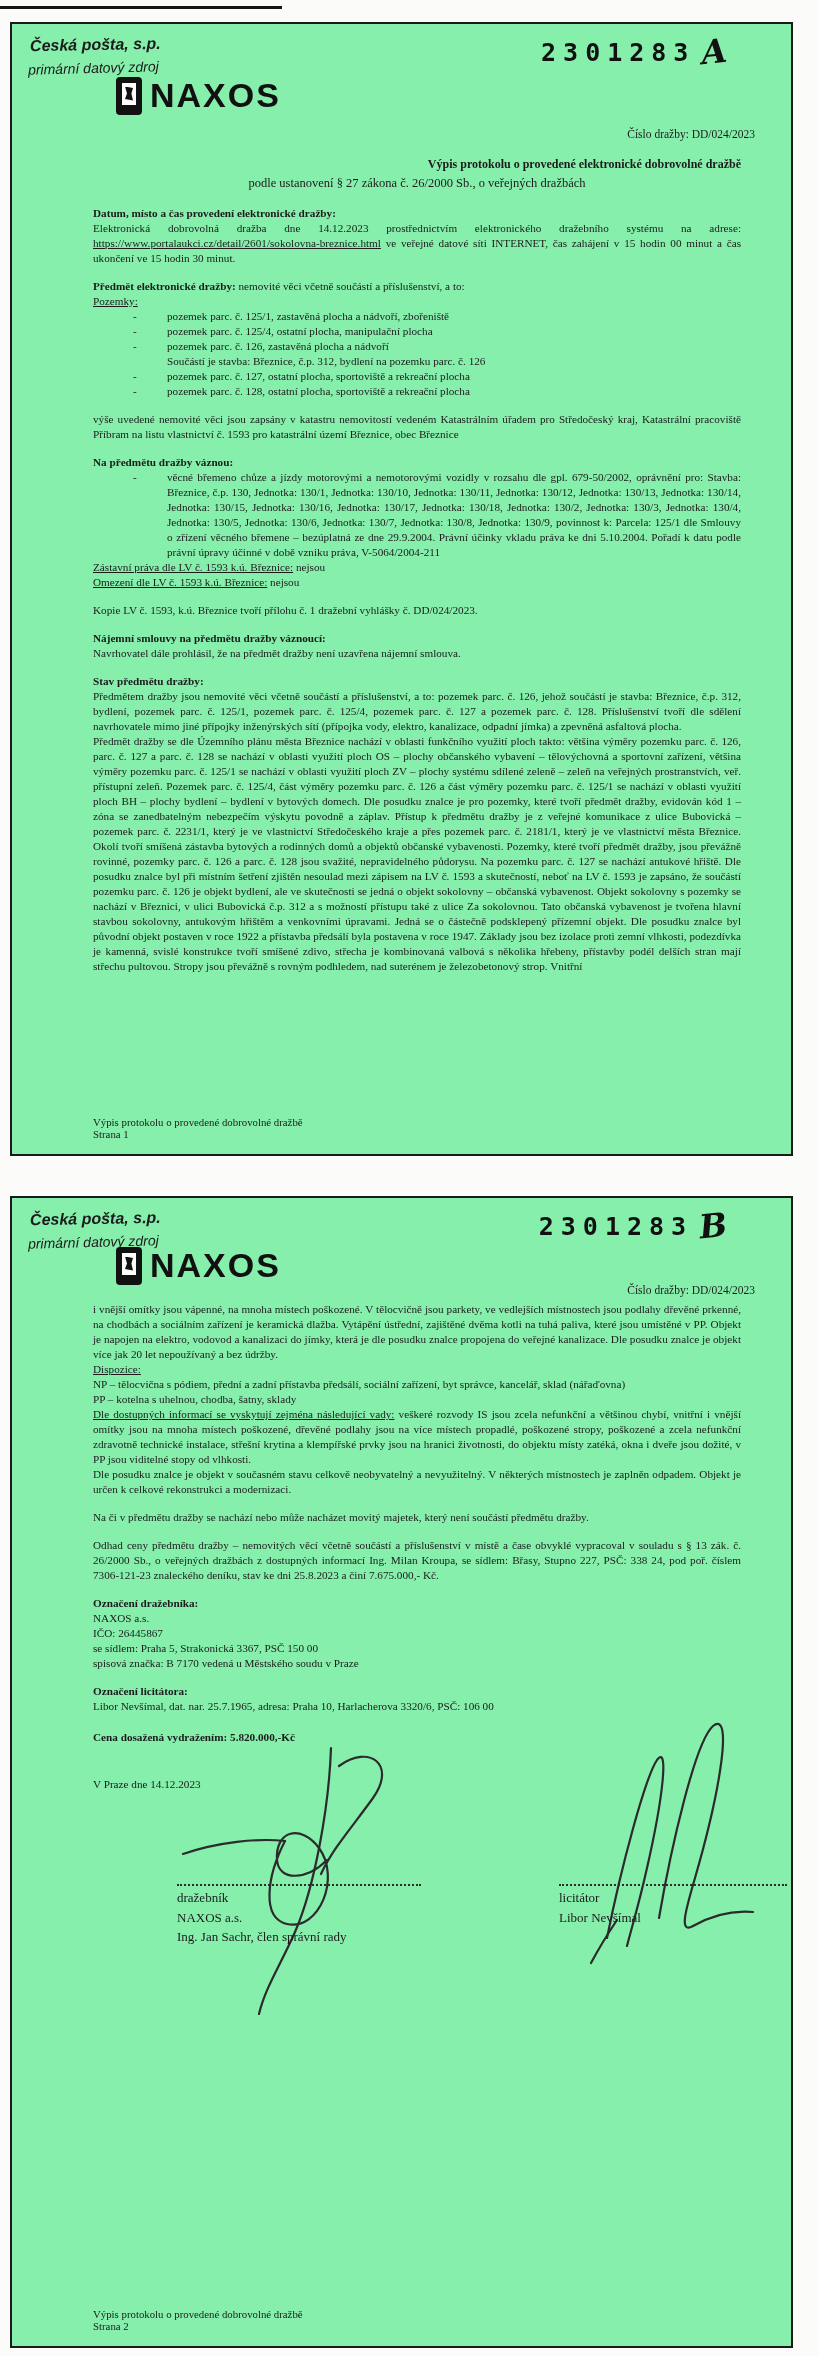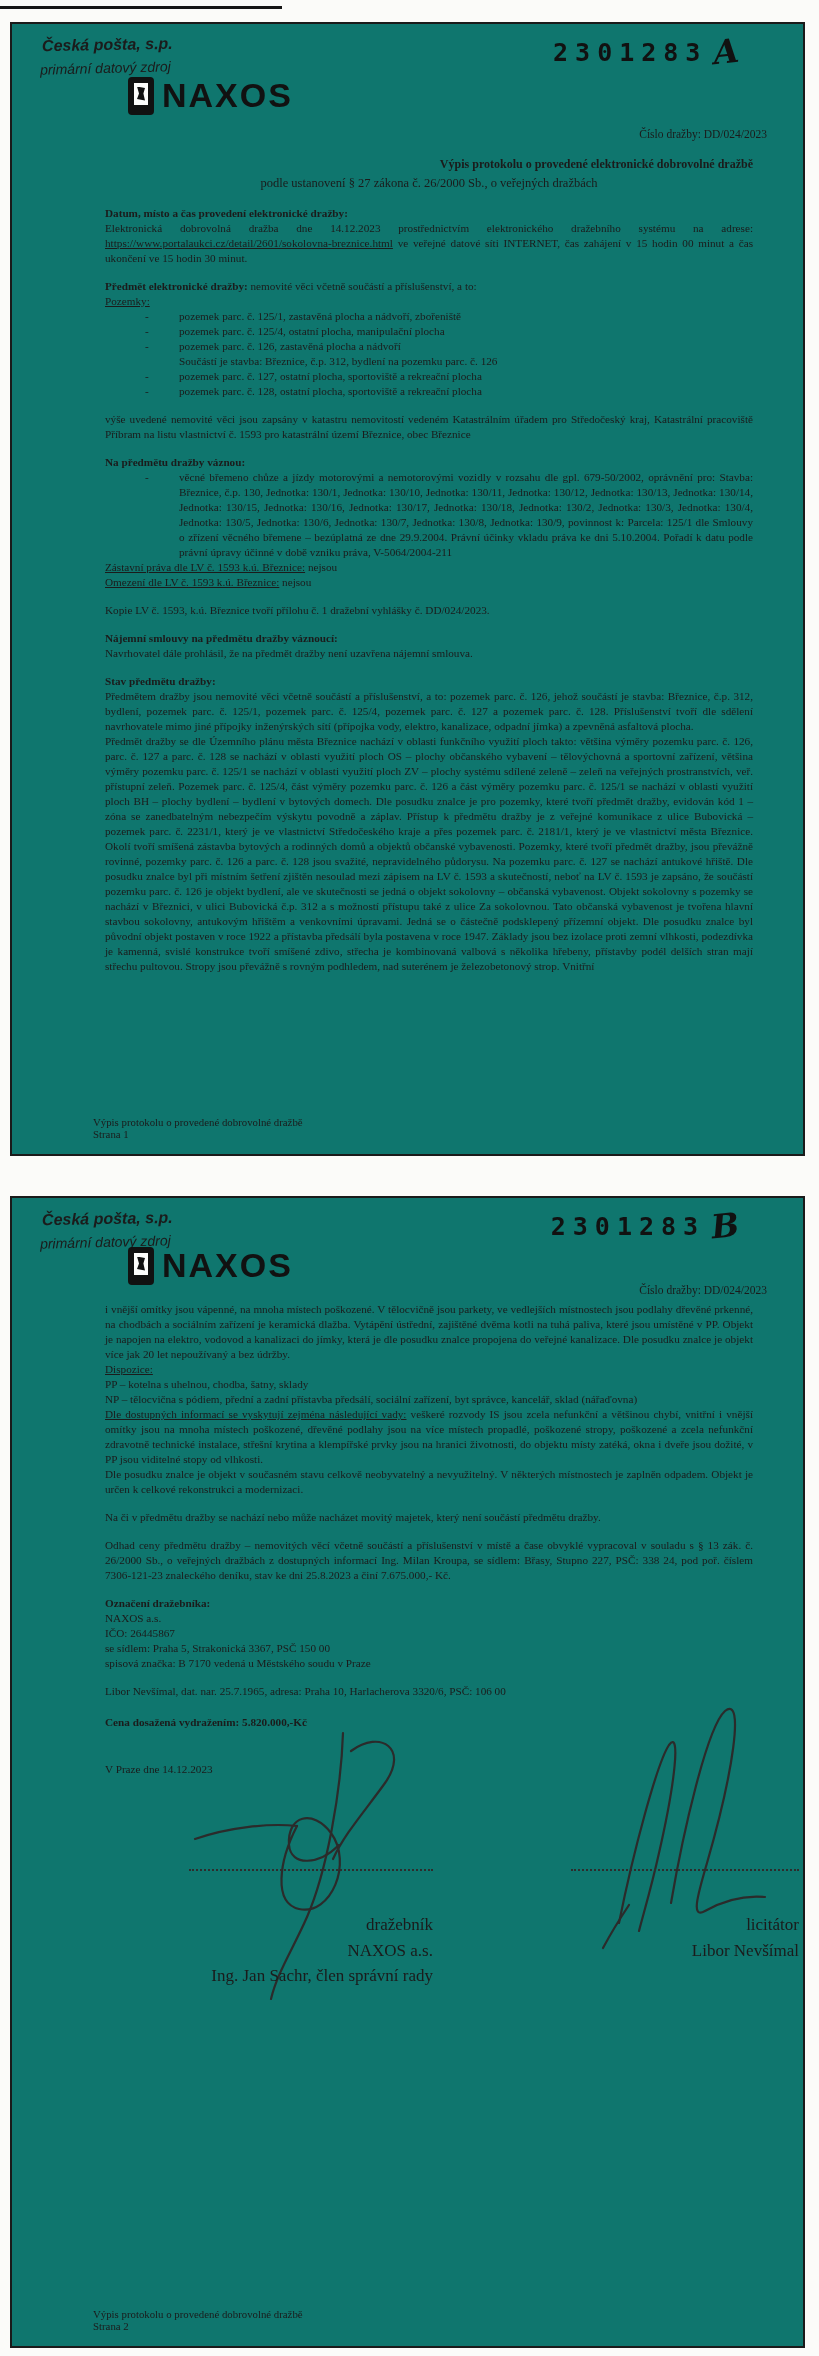--- a/index.html
+++ b/index.html
@@ -1,19 +1,19 @@
 <!DOCTYPE html>
 <html><head>
 <meta charset="utf-8">
 <style>
   html,body{margin:0;padding:0;background:#f4f4f1;}
   .canvas{position:relative;width:819px;height:2356px;background:#fbfbf9;overflow:hidden;
           font-family:"Liberation Serif",serif;color:#1b1b1b;}
   .scan-line{position:absolute;left:0;top:6px;width:282px;height:3px;background:#151515;}
-  .page{position:absolute;left:10px;width:779px;border:2px solid #1a1a1a;background:#0f766e;overflow:hidden;padding-left:12px;}
+  .page{position:absolute;left:10px;width:779px;border:2px solid #1a1a1a;background:#86efac;overflow:hidden;}
   .page1{top:22px;height:1130px;}
   .page2{top:1196px;height:1148px;}
   
   .hdr{position:relative;height:146px;}
   .org{position:absolute;left:18px;top:12px;font-family:"Liberation Sans",sans-serif;
        font-weight:700;font-style:italic;font-size:16px;transform:rotate(-1deg);}
   .orgsub{position:absolute;left:16px;top:36px;font-family:"Liberation Sans",sans-serif;
        font-style:italic;font-size:14px;transform:rotate(-1.5deg);}
   .stamp{position:absolute;right:64px;top:6px;white-space:nowrap;}
   .stamp-digits{font-family:"DejaVu Sans Mono",monospace;font-weight:700;font-size:25px;
@@ -41,21 +41,21 @@
   .li::before{content:"-";position:absolute;left:40px;}
   .li-sub{padding-left:74px;text-align:left;}
   .li-just{text-align:justify;}
   .footer{position:absolute;left:81px;right:50px;bottom:14px;display:flex;
           justify-content:space-between;font-size:10.8px;flex-direction:column;}
   
   .sig-area{position:relative;height:250px;margin-top:8px;}
   .sig-line{position:absolute;border-bottom:2px dotted #2d2d2d;}
   .sig-line-left{left:84px;top:84px;width:244px;}
   .sig-line-right{left:466px;top:84px;width:228px;}
-  .sig-cap{position:absolute;text-align:right;font-size:17px;line-height:1.5;margin-top:39px;}
+  .sig-cap{position:absolute;text-align:left;font-size:13px;line-height:1.5;}
   .sig-cap-left{left:84px;top:88px;width:244px;}
   .sig-cap-right{left:466px;top:88px;width:228px;}
   .sig-svg{position:absolute;pointer-events:none;}
   .sig-svg-left{left:70px;top:-64px;}
   .sig-svg-right{left:470px;top:-92px;}
   .sig-svg path{fill:none;stroke:#2b2b2b;stroke-width:2.2;stroke-linecap:round;}
   .place-date{margin-top:32px;}
   .cena-line{margin-top:16px;}
 </style>
 </head>
@@ -146,22 +146,22 @@
         <div class="logo-mark"></div>
         <div class="logo-text">NAXOS</div>
       </div>
       <div class="cislo" style="top:86px;">Číslo dražby: DD/024/2023</div>
     </div>
 
     <div class="body">
       <p>i vnější omítky jsou vápenné, na mnoha místech poškozené. V tělocvičně jsou parkety, ve vedlejších místnostech jsou podlahy dřevěné prkenné, na chodbách a sociálním zařízení je keramická dlažba. Vytápění ústřední, zajištěné dvěma kotli na tuhá paliva, které jsou umístěné v PP. Objekt je napojen na elektro, vodovod a kanalizaci do jímky, která je dle posudku znalce propojena do veřejné kanalizace. Dle posudku znalce je objekt více jak 20 let nepoužívaný a bez údržby.</p>
 
       <p class="u">Dispozice:</p>
+      <p>NP – tělocvična s pódiem, přední a zadní přístavba předsálí, sociální zařízení, byt správce, kancelář, sklad (nářaďovna)</p>
       <p>PP – kotelna s uhelnou, chodba, šatny, sklady</p>
-      <p>NP – tělocvična s pódiem, přední a zadní přístavba předsálí, sociální zařízení, byt správce, kancelář, sklad (nářaďovna)</p>
 
       <p><span class="u">Dle dostupných informací se vyskytují zejména následující vady:</span><span> veškeré rozvody IS jsou zcela nefunkční a většinou chybí, vnitřní i vnější omítky jsou na mnoha místech poškozené, dřevěné podlahy jsou na více místech propadlé, poškozené stropy, poškozené a zcela nefunkční zdravotně technické instalace, střešní krytina a klempířské prvky jsou na hranici životnosti, do objektu místy zatéká, okna i dveře jsou dožité, v PP jsou viditelné stopy od vlhkosti.</span></p>
 
       <p>Dle posudku znalce je objekt v současném stavu celkově neobyvatelný a nevyužitelný. V některých místnostech je zaplněn odpadem. Objekt je určen k celkové rekonstrukci a modernizaci.</p>
 
       <div class="sec">
         <p>Na či v předmětu dražby se nachází nebo může nacházet movitý majetek, který není součástí předmětu dražby.</p>
       </div>
 
       <div class="sec">
@@ -170,20 +170,21 @@
 
       <div class="sec">
         <p class="b">Označení dražebníka:</p>
         <p>NAXOS a.s.</p>
         <p>IČO: 26445867</p>
         <p>se sídlem: Praha 5, Strakonická 3367, PSČ 150 00</p>
         <p>spisová značka: B 7170 vedená u Městského soudu v Praze</p>
       </div>
 
       <div class="sec">
+        <p class="b">Označení licitátora:</p>
         <p>Libor Nevšímal, dat. nar. 25.7.1965, adresa: Praha 10, Harlacherova 3320/6, PSČ: 106 00</p>
       </div>
 
       <p class="b cena-line">Cena dosažená vydražením: 5.820.000,-Kč</p>
 
       <p class="place-date">V Praze dne 14.12.2023</p>
 
       <div class="sig-area">
         <svg class="sig-svg sig-svg-left" width="300" height="300" viewBox="0 0 300 300">
           <path d="M20 118 C55 106 95 102 122 105"></path>

